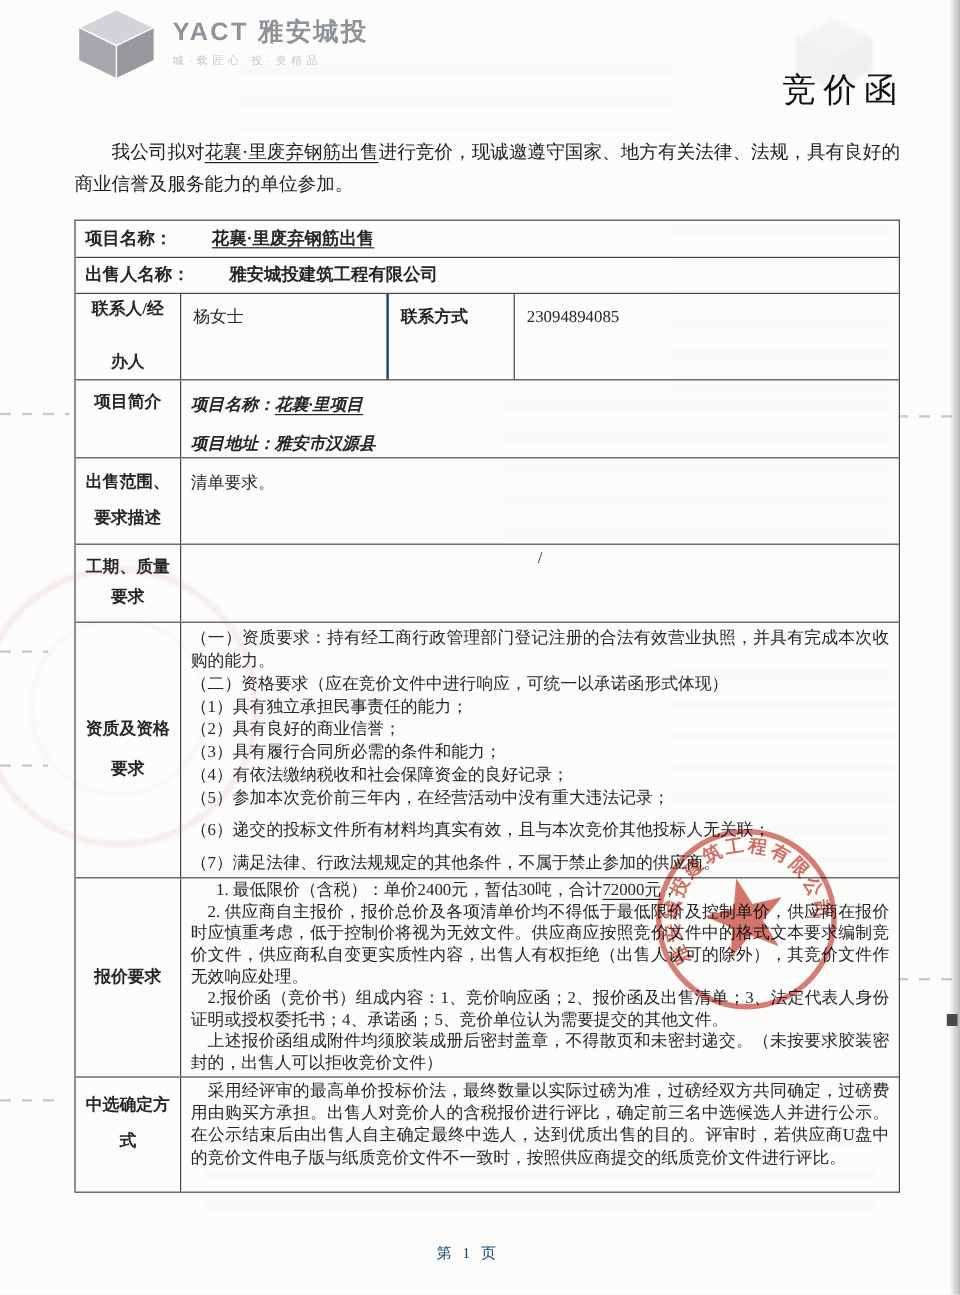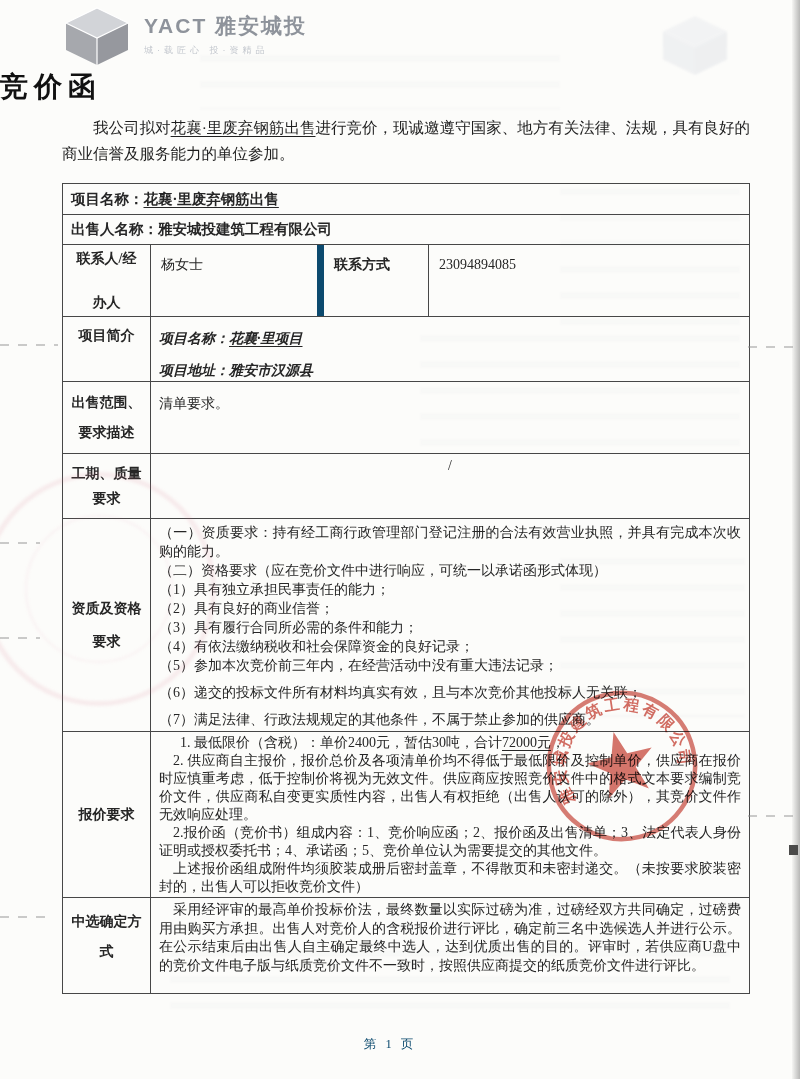--- a/index.html
+++ b/index.html
@@ -11,40 +11,40 @@
   }
   
   .logo{position:absolute;left:60px;top:6px;display:flex;align-items:flex-start;}
   .logo .brand{margin-left:10px;padding-top:6px;}
   .brand-name{font-family:"Liberation Sans","DejaVu Sans",sans-serif;font-weight:700;
     font-size:21px;letter-spacing:2px;color:#8e939b;}
   .brand-tagline{font-family:"Liberation Sans","DejaVu Sans",sans-serif;font-size:9px;
     letter-spacing:4px;color:#c3c7ce;margin-top:4px;}
   .bleed-cube{position:absolute;left:655px;top:14px;opacity:.14;filter:blur(1px) grayscale(20%);}
   
-  .title{position:absolute;left:0;right:46px;top:68px;text-align:left;
-    font-size:28px;font-weight:700;letter-spacing:6px;color:#111;}
+  .title{position:absolute;left:0;right:46px;top:56px;text-align:right;
+    font-size:28px;font-weight:400;letter-spacing:6px;color:#111;}
   .intro{position:absolute;left:62px;width:688px;top:99px;
     font-size:15.5px;line-height:26px;text-align:justify;text-indent:2em;color:#1f1f1f;}
   .u{ text-decoration:underline;text-underline-offset:3px;text-decoration-thickness:1px;}
   
   .bid-table{position:absolute;left:62px;top:183px;width:686px;border:1px solid #474747;}
   .row{display:flex;box-sizing:border-box;border-top:1px solid #474747;align-items:stretch;}
   .row:first-child{border-top:none;}
-  .cell{box-sizing:border-box;font-size:14px;line-height:19px;}
+  .cell{box-sizing:border-box;font-size:14px;line-height:19px;gap:33px;}
   .lab{width:88px;flex:0 0 88px;border-right:1px solid #474747;
     display:flex;align-items:center;justify-content:center;text-align:center;
     font-weight:700;white-space:pre-line;font-size:14px;}
   .con{flex:1;padding:0 8px;text-align:justify;}
   .full{flex:1;display:flex;align-items:center;padding:0 8px;font-weight:700;font-size:14.5px;}
   .r1{height:30px;} .r2{height:30px;} .r3{height:72px;} .r4{height:65px;}
   .r5{height:72px;} .r6{height:65px;} .r7{height:213px;} .r8{height:35px;}
   .r9{height:166px;} .r10{height:96px;}
   .r3 .lab{line-height:44px;}
-  .r3 .c-mid{width:173px;flex:0 0 173px;border-right:7px solid #0c4a6e;padding:10px 12px 0 10px;}
+  .r3 .c-mid{width:173px;flex:0 0 173px;border-right:2px solid #0c4a6e;padding:10px 12px 0 10px;}
   .r3 .c-m2{width:105px;flex:0 0 105px;border-right:1px solid #474747;padding:10px 0 0 10px;font-weight:700;}
   .r3 .c-phone{flex:1;padding:10px 0 0 10px;font-family:"Liberation Serif",serif;}
   .r4 .lab{align-items:flex-start;padding-top:9px;line-height:20px;}
   .r4 .con{padding-top:6px;line-height:32px;font-weight:700;font-style:italic;}
   .r5 .lab{line-height:30px;}
   .r5 .con{padding-top:12px;}
   .r6 .lab{line-height:25px;}
   .r6 .con{padding-top:2px;text-align:center;}
   .r7 .lab{line-height:33px;}
   .r7 .con{padding-top:4px;}

